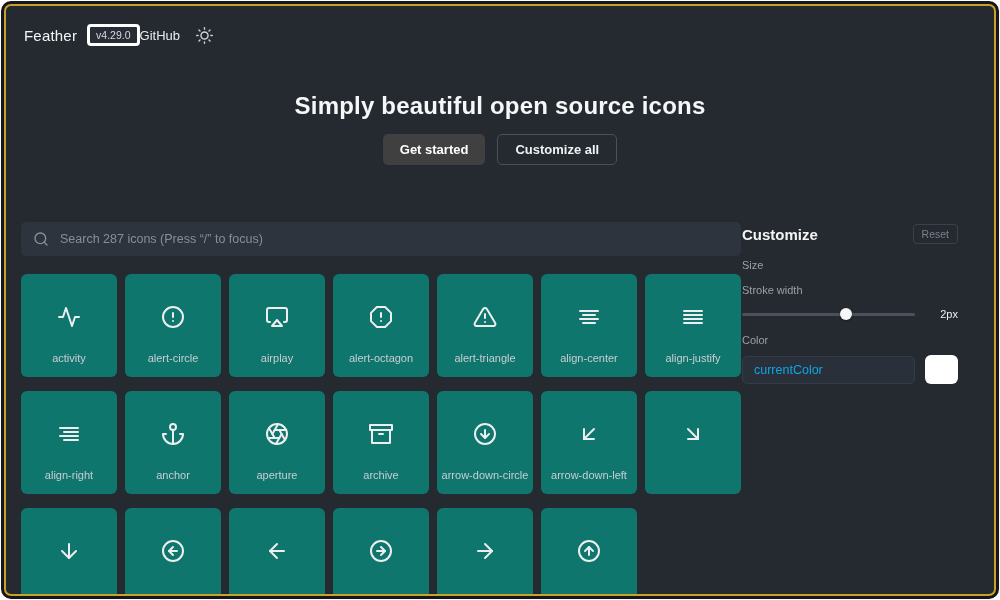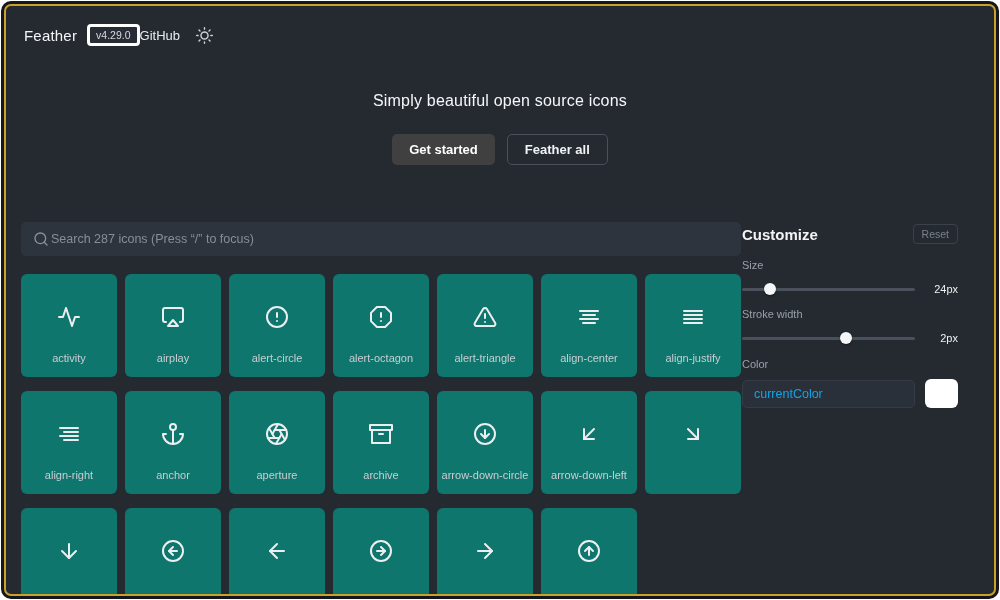--- a/index.html
+++ b/index.html
@@ -14,30 +14,30 @@
   .brand{display:flex;align-items:center;gap:10px;}
   .logo{font-size:15px;font-weight:500;color:#f3f4f6;letter-spacing:.2px;}
   .version-badge{font-size:10.5px;color:#d7dade;border:3px solid #ffffff;border-radius:4px;
     padding:2px 6px;background:#272c35;}
   .header-right{display:flex;align-items:center;gap:16px;}
   .github-link{font-size:13px;color:#e9ebee;cursor:pointer;}
   .theme-toggle{width:18px;height:18px;color:#cfd3d9;cursor:pointer;display:flex;align-items:center;}
 
   
   .hero-title{position:absolute;top:86px;left:0;right:0;text-align:center;
-    font-size:16px;font-weight:400;color:#f6f7f8;letter-spacing:.2px;}
+    font-size:24px;font-weight:700;color:#f6f7f8;letter-spacing:.2px;}
   .hero-buttons{position:absolute;top:128px;left:0;right:0;display:flex;justify-content:center;gap:12px;}
   .btn{height:31px;border-radius:5px;font-size:13px;font-weight:600;display:flex;
     align-items:center;justify-content:center;padding:0 17px;cursor:pointer;box-sizing:border-box;}
   .btn-primary{color:#fff;border:none;}
   .btn-secondary{color:#f0f2f4;background:transparent;border:1px solid #4a515c;}
 
   
   .search-bar{position:absolute;top:216px;left:15px;width:720px;height:34px;background:#2e343e;
-    border-radius:5px;display:flex;align-items:center;padding:0 12px;box-sizing:border-box;gap:0;}
+    border-radius:5px;display:flex;align-items:center;padding:0 12px;box-sizing:border-box;gap:9px;}
   .search-icon{width:16px;height:16px;color:#8b919a;flex:0 0 auto;display:flex;}
   .search-input{background:transparent;border:none;outline:none;color:#dfe2e6;
     font-size:12.5px;width:100%;font-family:inherit;}
   .search-input::placeholder{color:#878e98;}
 
   
   .icon-grid{position:absolute;top:268px;left:15px;width:720px;
     display:grid;grid-template-columns:repeat(7,96px);grid-auto-rows:103px;gap:14px 8px;}
   .icon-card{background:#0f766e;border-radius:6px;display:flex;flex-direction:column;
     align-items:center;cursor:pointer;overflow:hidden;}
@@ -93,21 +93,21 @@
               <line x1="18.36" y1="5.64" x2="19.78" y2="4.22"></line>
             </svg>
           </span>
       </div>
     </div>
 
     <div class="hero-title">Simply beautiful open source icons</div>
 
     <div class="hero-buttons">
       <button class="btn btn-primary" style="background: #404040;">Get started</button>
-      <button class="btn btn-secondary">Feather all</button>
+      <button class="btn btn-secondary">Customize all</button>
     </div>
 
     <div class="search-bar">
       <span class="search-icon">
           <svg xmlns="http://www.w3.org/2000/svg" width="16" height="16" viewBox="0 0 24 24" fill="none" stroke="currentColor" stroke-width="2" stroke-linecap="round" stroke-linejoin="round">
             <circle cx="11" cy="11" r="8"></circle>
             <line x1="21" y1="21" x2="16.65" y2="16.65"></line>
           </svg>
         </span>
       <input class="search-input" type="text" placeholder="Search 287 icons (Press “/” to focus)" style="">
@@ -118,35 +118,35 @@
           <span class="glyph">
             <svg xmlns="http://www.w3.org/2000/svg" width="24" height="24" viewBox="0 0 24 24" fill="none" stroke="currentColor" stroke-width="2" stroke-linecap="round" stroke-linejoin="round">
               <polyline points="22 12 18 12 15 21 9 3 6 12 2 12"></polyline>
             </svg>
           </span>
           <span class="card-label">activity</span>
         </div>
         <div class="icon-card">
           <span class="glyph">
             <svg xmlns="http://www.w3.org/2000/svg" width="24" height="24" viewBox="0 0 24 24" fill="none" stroke="currentColor" stroke-width="2" stroke-linecap="round" stroke-linejoin="round">
+              <circle cx="12" cy="12" r="10"></circle>
+              <line x1="12" y1="8" x2="12" y2="12"></line>
+              <line x1="12" y1="16" x2="12.01" y2="16"></line>
+            </svg>
+          </span>
+          <span class="card-label">alert-circle</span>
+        </div>
+        <div class="icon-card">
+          <span class="glyph">
+            <svg xmlns="http://www.w3.org/2000/svg" width="24" height="24" viewBox="0 0 24 24" fill="none" stroke="currentColor" stroke-width="2" stroke-linecap="round" stroke-linejoin="round">
               <path d="M5 17H4a2 2 0 0 1-2-2V5a2 2 0 0 1 2-2h16a2 2 0 0 1 2 2v10a2 2 0 0 1-2 2h-1"></path>
               <polygon points="12 15 17 21 7 21 12 15"></polygon>
             </svg>
           </span>
           <span class="card-label">airplay</span>
-        </div>
-        <div class="icon-card">
-          <span class="glyph">
-            <svg xmlns="http://www.w3.org/2000/svg" width="24" height="24" viewBox="0 0 24 24" fill="none" stroke="currentColor" stroke-width="2" stroke-linecap="round" stroke-linejoin="round">
-              <circle cx="12" cy="12" r="10"></circle>
-              <line x1="12" y1="8" x2="12" y2="12"></line>
-              <line x1="12" y1="16" x2="12.01" y2="16"></line>
-            </svg>
-          </span>
-          <span class="card-label">alert-circle</span>
         </div>
         <div class="icon-card">
           <span class="glyph">
             <svg xmlns="http://www.w3.org/2000/svg" width="24" height="24" viewBox="0 0 24 24" fill="none" stroke="currentColor" stroke-width="2" stroke-linecap="round" stroke-linejoin="round">
               <polygon points="7.86 2 16.14 2 22 7.86 22 16.14 16.14 22 7.86 22 2 16.14 2 7.86 7.86 2"></polygon>
               <line x1="12" y1="8" x2="12" y2="12"></line>
               <line x1="12" y1="16" x2="12.01" y2="16"></line>
             </svg>
           </span>
           <span class="card-label">alert-octagon</span>
@@ -315,27 +315,20 @@
         </div>
       </div>
 
     <div class="customize">
       <div class="customize-head">
         <span class="customize-title">Customize</span>
         <button class="reset-btn">Reset</button>
       </div>
 
       <div class="ctl-label size-label">Size</div>
-      <div class="slider-row">
-        <div class="slider">
-          <div class="track"></div>
-          <div class="thumb" id="size-thumb" style="left: calc(16% - 6px);"></div>
-        </div>
-        <span class="slider-value">24px</span>
-      </div>
 
       <div class="ctl-label stroke-label">Stroke width</div>
       <div class="slider-row">
         <div class="slider">
           <div class="track"></div>
           <div class="thumb" id="stroke-thumb" style="left: calc(60% - 6px);"></div>
         </div>
         <span class="slider-value">2px</span>
       </div>
 

